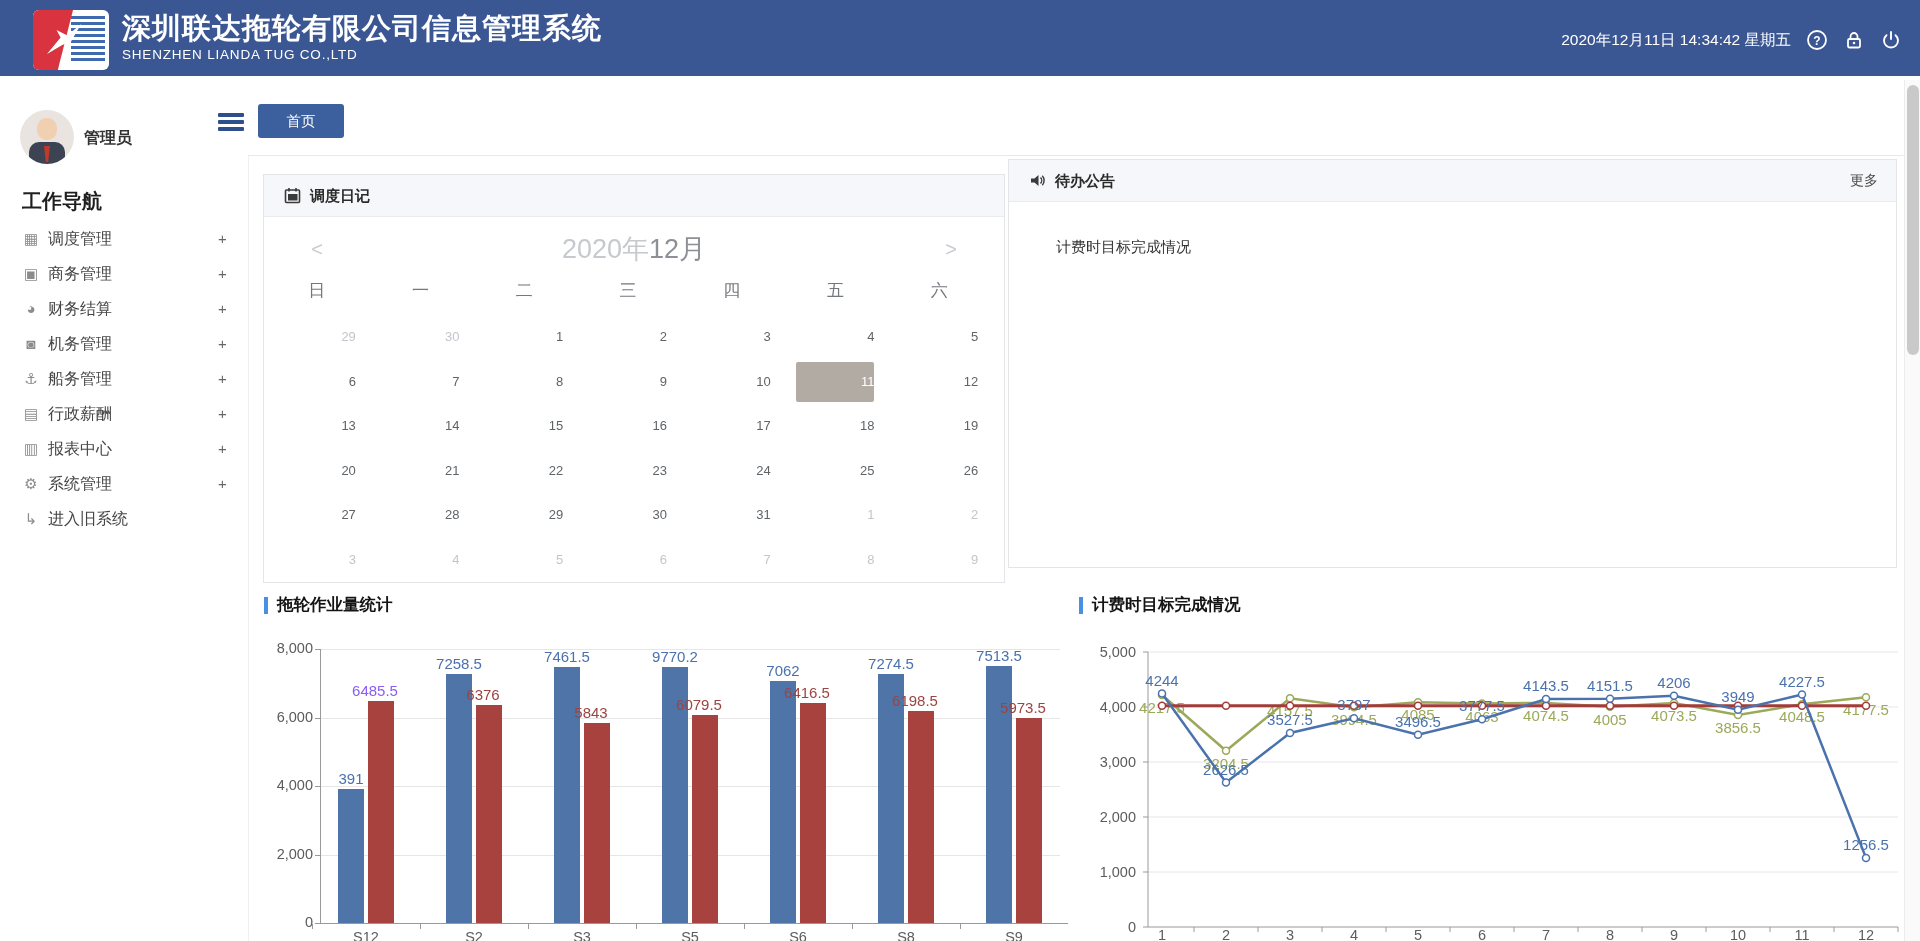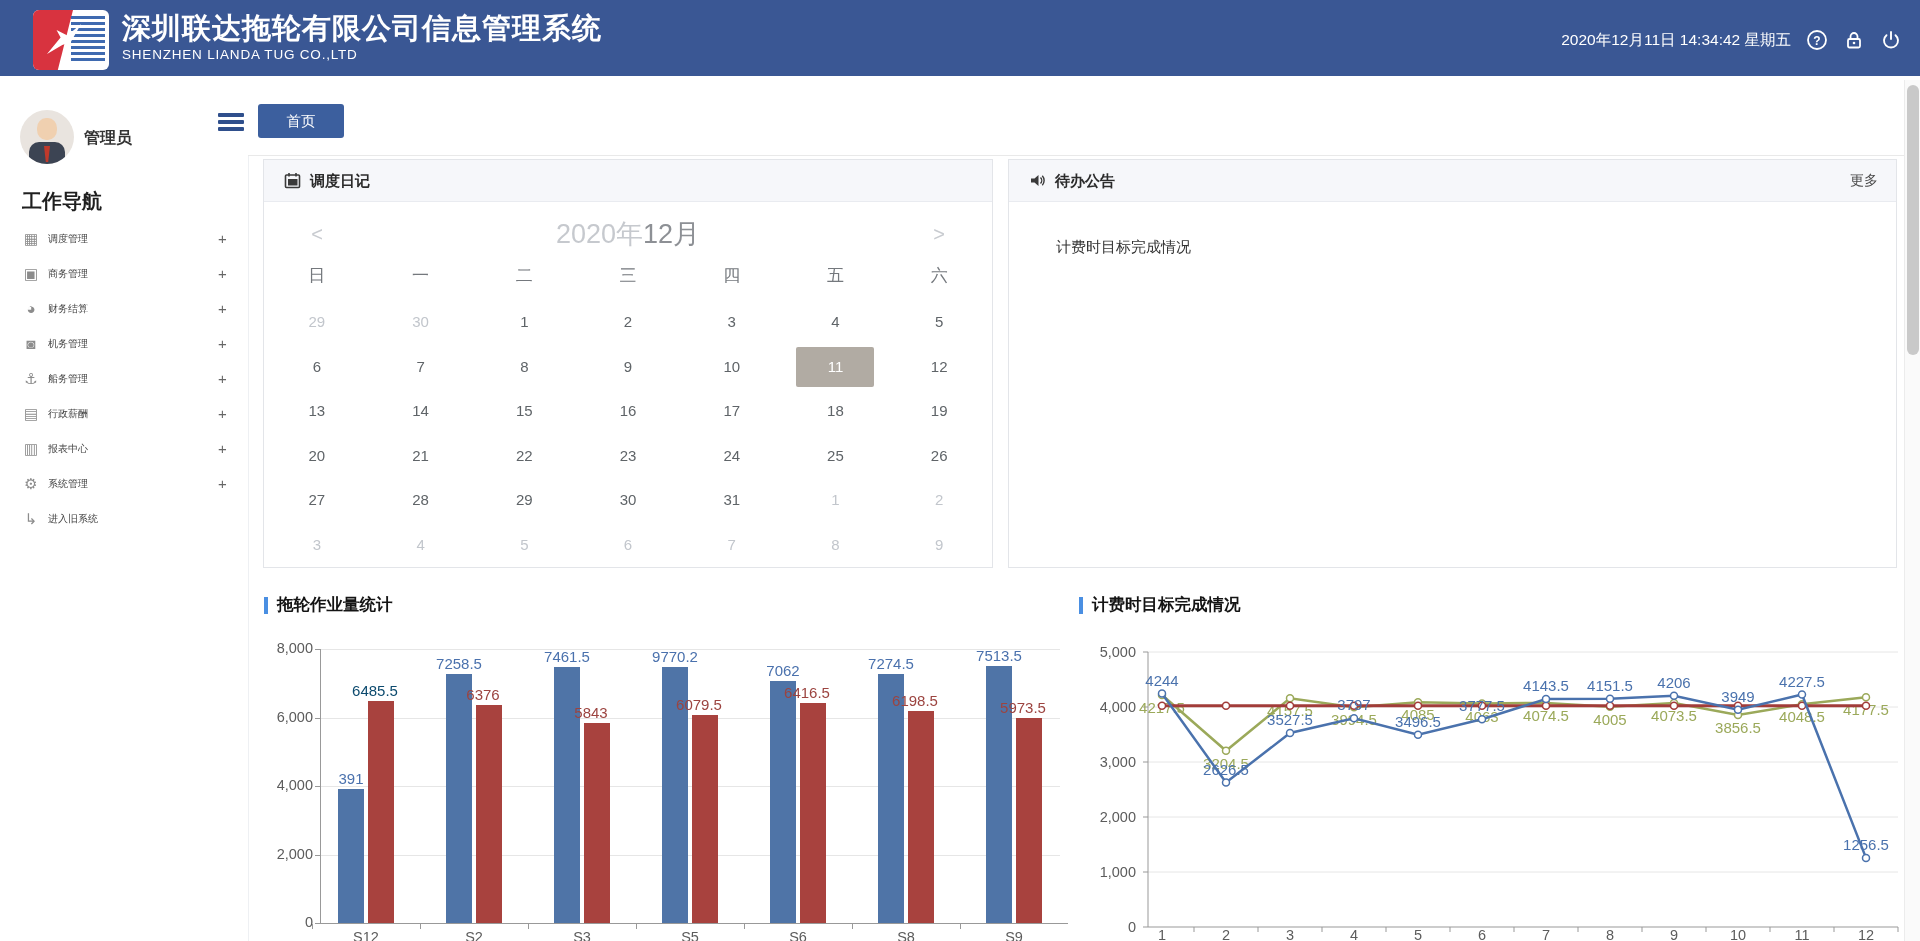--- a/index.html
+++ b/index.html
@@ -27,50 +27,50 @@
   .avatar .body{position:absolute;left:9px;top:32px;width:36px;height:26px;background:#3c4453;border-radius:10px 10px 0 0;}
   .avatar .head{position:absolute;left:17px;top:8px;width:20px;height:22px;background:#f0d0b0;border-radius:45%;}
   .avatar .tie{position:absolute;left:24px;top:36px;width:6px;height:16px;background:#c0392b;clip-path:polygon(0 0,100% 0,70% 100%,30% 100%);}
   .username{position:absolute;left:84px;top:48px;font-size:16px;color:#333;font-weight:600;}
   .hamburger{position:absolute;left:218px;top:33px;width:26px;height:20px;cursor:pointer;}
   .hamburger i{display:block;height:3.5px;background:#2f4f8c;margin-bottom:3.5px;border-radius:1px;}
   .nav-title{position:absolute;left:22px;top:108px;font-size:20px;font-weight:bold;color:#1f1f1f;}
   .nav-menu{position:absolute;left:0;top:141px;width:248px;list-style:none;margin:0;padding:0;}
   .nav-menu li{position:relative;height:35px;line-height:35px;cursor:pointer;}
   .nav-menu .mi-icon{position:absolute;left:22px;width:18px;text-align:center;color:#8c8c8c;font-size:15px;}
-  .nav-menu .mi-label{position:absolute;left:48px;font-size:10px;color:#454545;}
+  .nav-menu .mi-label{position:absolute;left:48px;font-size:16px;color:#454545;}
   .nav-menu .mi-plus{position:absolute;left:218px;font-size:15px;color:#666;}
 
   
   .tabbar{position:absolute;left:248px;top:80px;width:1656px;height:75px;background:#fff;border-bottom:1px solid #e9e9e9;}
   .tab-home{position:absolute;left:10px;top:24px;width:86px;height:34px;background:#3c5f9e;border-radius:3px;
     color:#fff;font-size:14.5px;text-align:center;line-height:34px;cursor:pointer;}
 
   
   .panel{position:absolute;background:#fff;border:1px solid #e3e5e9;}
-  .panel-cal{left:263px;top:159px;width:728px;height:407px;}
+  .panel-cal{left:263px;top:174px;width:728px;height:407px;padding-left:12px;}
   .panel-ann{left:1008px;top:159px;width:887px;height:407px;}
   .panel-head{position:absolute;left:0;top:0;right:0;height:41px;background:#f6f7fa;border-bottom:1px solid #e9ebf0;}
   .panel-head .p-icon{position:absolute;left:20px;top:12px;width:17px;height:17px;}
   .panel-head .p-title{position:absolute;left:46px;top:0;line-height:41px;font-size:15px;font-weight:600;color:#2b2b2b;}
   .more-link{position:absolute;right:18px;top:0;line-height:41px;font-size:14px;color:#4a4a4a;cursor:pointer;}
 
   
   .cal-nav{position:absolute;left:0;top:56px;width:100%;height:36px;}
   .cal-prev,.cal-next{position:absolute;top:0;width:40px;height:36px;line-height:36px;text-align:center;font-size:20px;color:#c8cbd0;cursor:pointer;}
   .cal-prev{left:33px;} .cal-next{right:33px;}
   .cal-month{position:absolute;left:0;width:100%;text-align:center;font-size:27px;line-height:36px;}
   .cal-month .yr{color:#c6c9ce;} .cal-month .mo{color:#8d9095;}
   .cal-weekdays{position:absolute;left:1px;top:104px;width:726px;display:flex;}
   .cal-weekdays span{flex:1;text-align:center;font-size:17px;color:#74787d;}
   .cal-grid{position:absolute;left:1px;top:140px;width:726px;}
   .cal-row{display:flex;height:44.5px;}
   .cal-cell{flex:1;display:flex;align-items:center;justify-content:center;cursor:pointer;}
-  .cal-cell span{display:inline-block;min-width:78px;height:40px;line-height:40px;text-align:center;
-    font-size:15px;color:#5f6468;border-radius:2px;}
+  .cal-cell span{display:inline-block;min-width:78px;height:40px;line-height:40px;text-align:right;
+    font-size:13px;color:#5f6468;border-radius:2px;}
   .cal-cell.muted span{color:#c2c6cc;}
   .cal-cell.sel span{background:#b1aba3;color:#fff;}
 
   
   .ann-empty{position:absolute;left:47px;top:78px;font-size:15px;color:#333;}
 
   
   .chart-sec{position:absolute;width:822px;height:353px;}
   .sec-bar{left:263px;top:588px;width:802px;}
   .sec-line{left:1078px;top:588px;}
@@ -407,21 +407,21 @@
         <div class="bar-label" style="left: 259px; top: 60.4436px; color: rgb(74, 113, 173);">7461.5</div>
         <div class="bar" style="left: 399px; top: 79.2039px; height: 255.796px; background: rgb(79, 116, 167);"></div>
         <div class="bar-label" style="left: 367px; top: 60.2039px; color: rgb(74, 113, 173);">9770.2</div>
         <div class="bar" style="left: 507px; top: 93.1265px; height: 241.874px; background: rgb(79, 116, 167);"></div>
         <div class="bar-label" style="left: 475px; top: 74.1265px; color: rgb(74, 113, 173);">7062</div>
         <div class="bar" style="left: 615px; top: 85.8484px; height: 249.152px; background: rgb(79, 116, 167);"></div>
         <div class="bar-label" style="left: 583px; top: 66.8484px; color: rgb(74, 113, 173);">7274.5</div>
         <div class="bar" style="left: 723px; top: 77.6626px; height: 257.337px; background: rgb(79, 116, 167);"></div>
         <div class="bar-label" style="left: 691px; top: 58.6626px; color: rgb(74, 113, 173);">7513.5</div>
         <div class="bar" style="left: 105px; top: 112.872px; height: 222.128px; background: rgb(168, 66, 62);"></div>
-        <div class="bar-label" style="left: 67px; top: 93.8716px; color: #0c4a6e;">6485.5</div>
+        <div class="bar-label" style="left: 67px; top: 93.8716px; color: #8b5cf6;">6485.5</div>
         <div class="bar" style="left: 213px; top: 116.622px; height: 218.378px; background: rgb(168, 66, 62);"></div>
         <div class="bar-label" style="left: 175px; top: 97.622px; color: rgb(156, 68, 64);">6376</div>
         <div class="bar" style="left: 321px; top: 134.877px; height: 200.123px; background: rgb(168, 66, 62);"></div>
         <div class="bar-label" style="left: 283px; top: 115.877px; color: rgb(156, 68, 64);">5843</div>
         <div class="bar" style="left: 429px; top: 126.777px; height: 208.223px; background: rgb(168, 66, 62);"></div>
         <div class="bar-label" style="left: 391px; top: 107.777px; color: rgb(156, 68, 64);">6079.5</div>
         <div class="bar" style="left: 537px; top: 115.235px; height: 219.765px; background: rgb(168, 66, 62);"></div>
         <div class="bar-label" style="left: 499px; top: 96.2349px; color: rgb(156, 68, 64);">6416.5</div>
         <div class="bar" style="left: 645px; top: 122.701px; height: 212.299px; background: rgb(168, 66, 62);"></div>
         <div class="bar-label" style="left: 607px; top: 103.701px; color: rgb(156, 68, 64);">6198.5</div>

